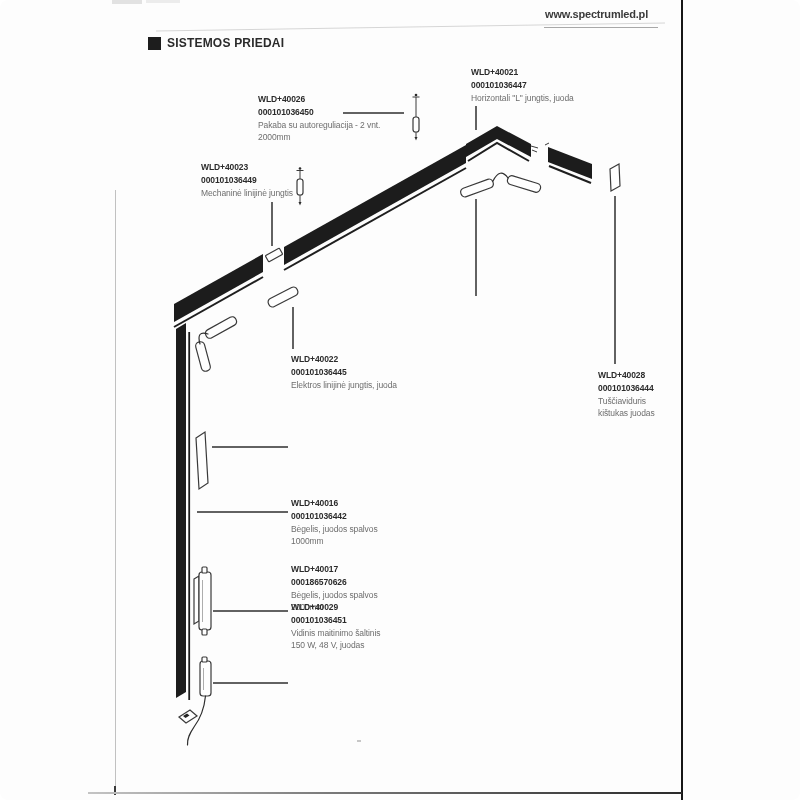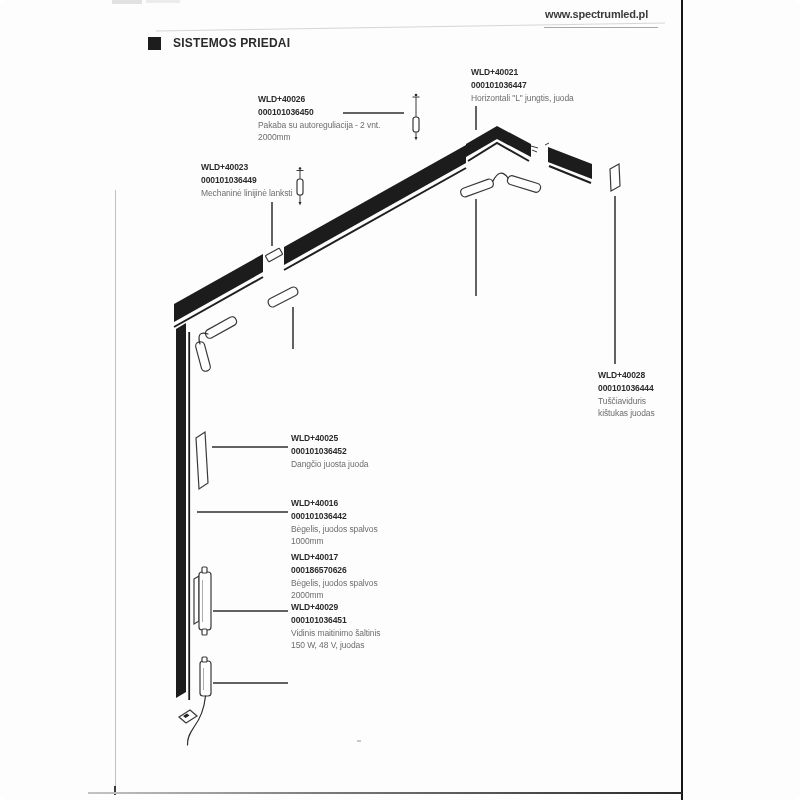--- a/index.html
+++ b/index.html
@@ -19,21 +19,21 @@
   .smudge1{position:absolute;left:112px;top:0;width:30px;height:4px;background:#d5d5d5;opacity:.7;}
   .smudge2{position:absolute;left:146px;top:0;width:34px;height:3px;background:#e4e4e4;opacity:.7;}
   .speck{position:absolute;left:357px;top:740px;width:4px;height:2px;background:#9a9a9a;opacity:.55;}
 
   
   .site{position:absolute;top:8px;left:543px;width:105px;text-align:right;
     font-weight:bold;font-size:11px;color:#3a3a3a;letter-spacing:-0.2px;}
   .site-underline{position:absolute;top:27px;left:544px;width:114px;height:1px;background:#a8a8a8;}
 
   
-  .section{position:absolute;top:36px;left:148px;display:flex;align-items:center;gap:12px;}
+  .section{position:absolute;top:36px;left:148px;display:flex;align-items:center;gap:6px;}
   .bullet{width:13px;height:13px;background:#1d1d1d;flex:0 0 auto;}
   .section h1{margin:0;font-size:12px;font-weight:bold;color:#2b2b2b;letter-spacing:.2px;}
 
   
   .label{position:absolute;font-size:8.5px;line-height:12.8px;letter-spacing:-0.1px;white-space:nowrap;}
   .label .code{font-weight:bold;color:#2b2b2b;}
   .label .desc{color:#6e6e6e;}
 
   
   svg.diagram{position:absolute;left:0;top:0;width:800px;height:800px;}
@@ -182,46 +182,46 @@
 
   <div class="label" style="left:471px;top:66px">
     <div class="code">WLD+40021</div>
     <div class="code">000101036447</div>
     <div class="desc">Horizontali "L" jungtis, juoda</div>
   </div>
 
   <div class="label" style="left:201px;top:161px">
     <div class="code">WLD+40023</div>
     <div class="code">000101036449</div>
-    <div class="desc">Mechaninė linijinė lanksti</div>
-  </div>
-
-
+    <div class="desc">Mechaninė linijinė jungtis</div>
+  </div>
+
+
+  <div class="label" style="left:291px;top:353px">
+    <div class="code">WLD+40022</div>
+    <div class="code">000101036445</div>
+    <div class="desc">Elektros linijinė jungtis, juoda</div>
+  </div>
 
   <div class="label" style="left:598px;top:369px">
     <div class="code">WLD+40028</div>
     <div class="code">000101036444</div>
     <div class="desc">Tuščiaviduris</div>
     <div class="desc">kištukas juodas</div>
   </div>
 
-  <div class="label" style="left:291px;top:432px">
-    <div class="code">WLD+40025</div>
-    <div class="code">000101036452</div>
-    <div class="desc">Dangčio juosta juoda</div>
-  </div>
 
   <div class="label" style="left:291px;top:497px">
     <div class="code">WLD+40016</div>
     <div class="code">000101036442</div>
     <div class="desc">Bėgelis, juodos spalvos</div>
     <div class="desc">1000mm</div>
   </div>
 
-  <div class="label" style="left:291px;top:551px">
+  <div class="label" style="left:291px;top:563px">
     <div class="code">WLD+40017</div>
     <div class="code">000186570626</div>
     <div class="desc">Bėgelis, juodos spalvos</div>
     <div class="desc">2000mm</div>
   </div>
 
   <div class="label" style="left:291px;top:601px">
     <div class="code">WLD+40029</div>
     <div class="code">000101036451</div>
     <div class="desc">Vidinis maitinimo šaltinis</div>

